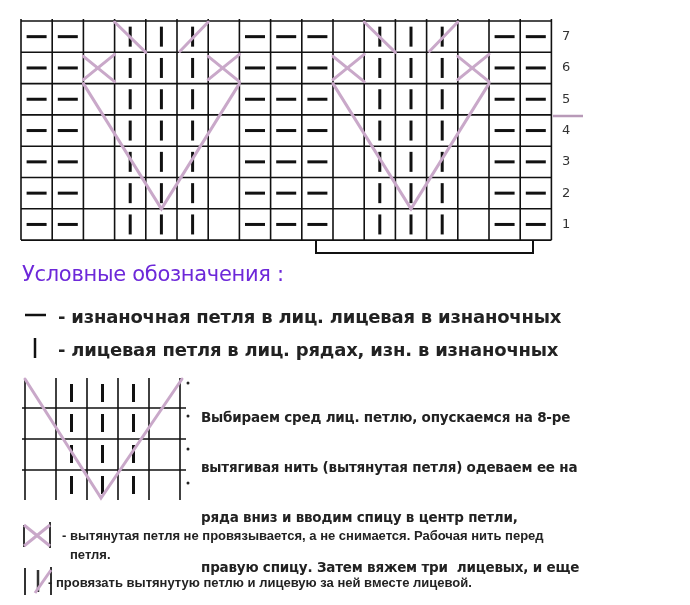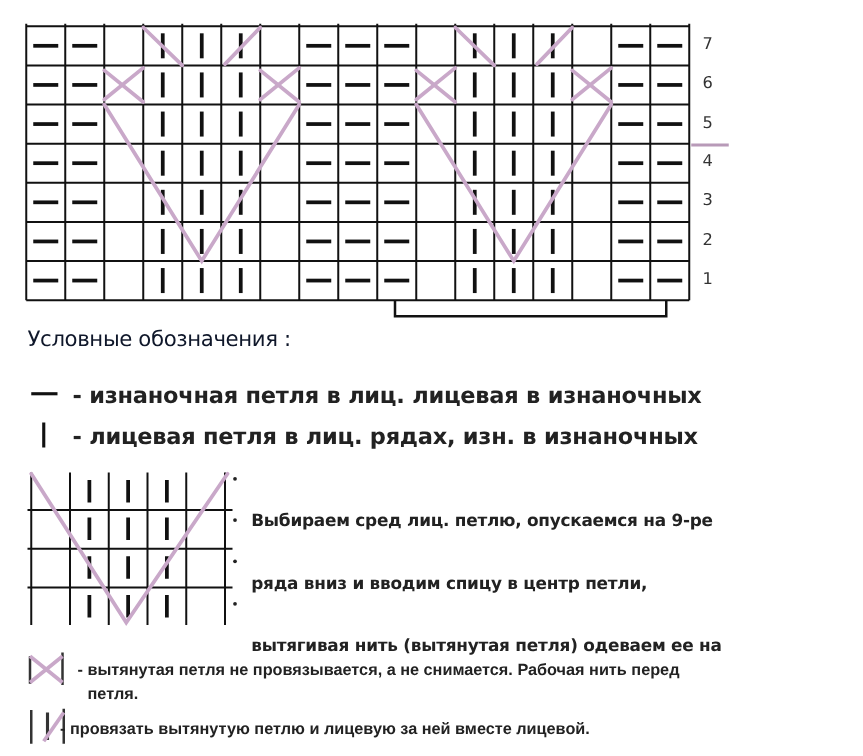--- a/index.html
+++ b/index.html
@@ -1,20 +1,20 @@
 <!DOCTYPE html>
 <html><head>
 <meta charset="utf-8">
 <style>
   html,body{margin:0;padding:0;background:#ffffff;}
   body{width:690px;height:605px;position:relative;overflow:hidden;font-family:"DejaVu Sans",sans-serif;color:#1a1a1a;}
   #chart{position:absolute;left:0;top:0;}
   .t{position:absolute;white-space:nowrap;}
   .rownum{position:absolute;font-family:"DejaVu Sans",sans-serif;font-size:13px;color:#333;}
-  .legend-title{left:22px;top:262px;font-size:17px;color:#0f172a;letter-spacing:-0.3px;}
+  .legend-title{left:22px;top:262px;font-size:21px;color:#6d28d9;letter-spacing:-0.3px;}
   .legend-line{font-size:18px;font-weight:bold;color:#222;letter-spacing:-0.2px;}
   .desc{left:201px;top:376px;font-size:13.5px;font-weight:bold;color:#222;line-height:16.6px;white-space:pre;letter-spacing:-0.2px;}
   .bottom-line{font-family:"Liberation Sans",sans-serif;font-size:13px;font-weight:bold;color:#222;}
 </style>
 </head>
 <body>
 
 <svg id="chart" width="690" height="605" xmlns="http://www.w3.org/2000/svg">
   <g id="grid" stroke="#111" stroke-width="1.6">
       <line x1="21" y1="19" x2="21" y2="240.1"></line>
@@ -210,21 +210,22 @@
     <div class="rownum" style="left: 562px; top: 90.6px;">5</div>
     <div class="rownum" style="left: 562px; top: 59.3px;">6</div>
     <div class="rownum" style="left: 562px; top: 28px;">7</div>
   </div>
 
 <div class="t legend-title">Условные обозначения :</div>
 <div class="t legend-line" style="left:58px;top:306px;">- изнаночная петля в лиц. лицевая в изнаночных</div>
 <div class="t legend-line" style="left:58px;top:339px;">- лицевая петля в лиц. рядах, изн. в изнаночных</div>
 
 <div class="t desc">
-  <div>Выбираем сред лиц. петлю, опускаемся на 9-ре</div>
+  <div>Выбираем сред лиц. петлю, опускаемся на 8-ре</div>
+  <div>вытягивая нить (вытянутая петля) одеваем ее на</div>
   <div>ряда вниз и вводим спицу в центр петли,</div>
-  <div>вытягивая нить (вытянутая петля) одеваем ее на</div>
+  <div>правую спицу. Затем вяжем три  лицевых, и еще</div>
   
 </div>
 
 <div class="t bottom-line" style="left:62px;top:528px;">- вытянутая петля не провязывается, а не снимается. Рабочая нить перед</div>
 <div class="t bottom-line" style="left:70px;top:547px;">петля.</div>
 <div class="t bottom-line" style="left:48px;top:575px;">- провязать вытянутую петлю и лицевую за ней вместе лицевой.</div>
 
 </body></html>

